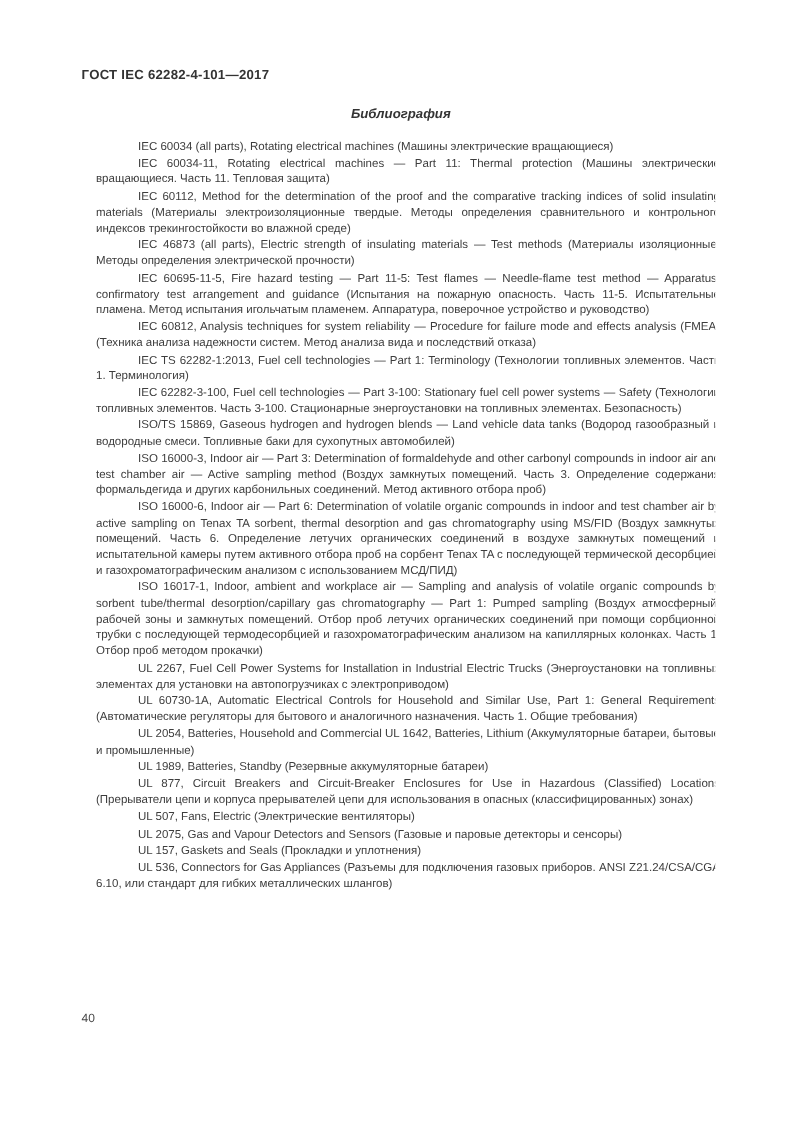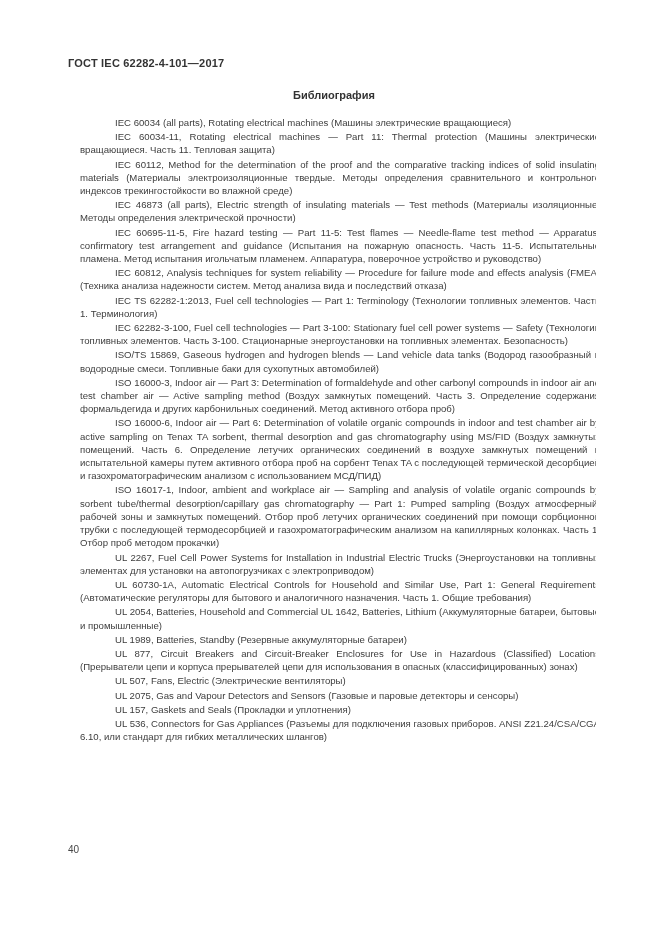--- a/index.html
+++ b/index.html
@@ -10,21 +10,21 @@
     font-family:"Liberation Sans",sans-serif;
     overflow:hidden;
   }
   .doc-header{
     position:absolute;left:68px;top:57px;
     font-size:11px;font-weight:bold;color:#333333;
     letter-spacing:.2px;white-space:nowrap;
   }
   .section-title{
     position:absolute;left:68px;top:89px;width:532px;
-    text-align:center;font-size:11px;font-weight:bold;color:#333333;
+    text-align:center;font-size:11px;font-weight:bold;color:#333333;font-style:italic;
   }
   .entries{
     position:absolute;left:68px;top:116px;width:532px;
   }
   .entry{
     margin:0 0 1px 12px;
     text-indent:35px;
     text-align:justify;
     font-size:9.6px;
     line-height:13.2px;

